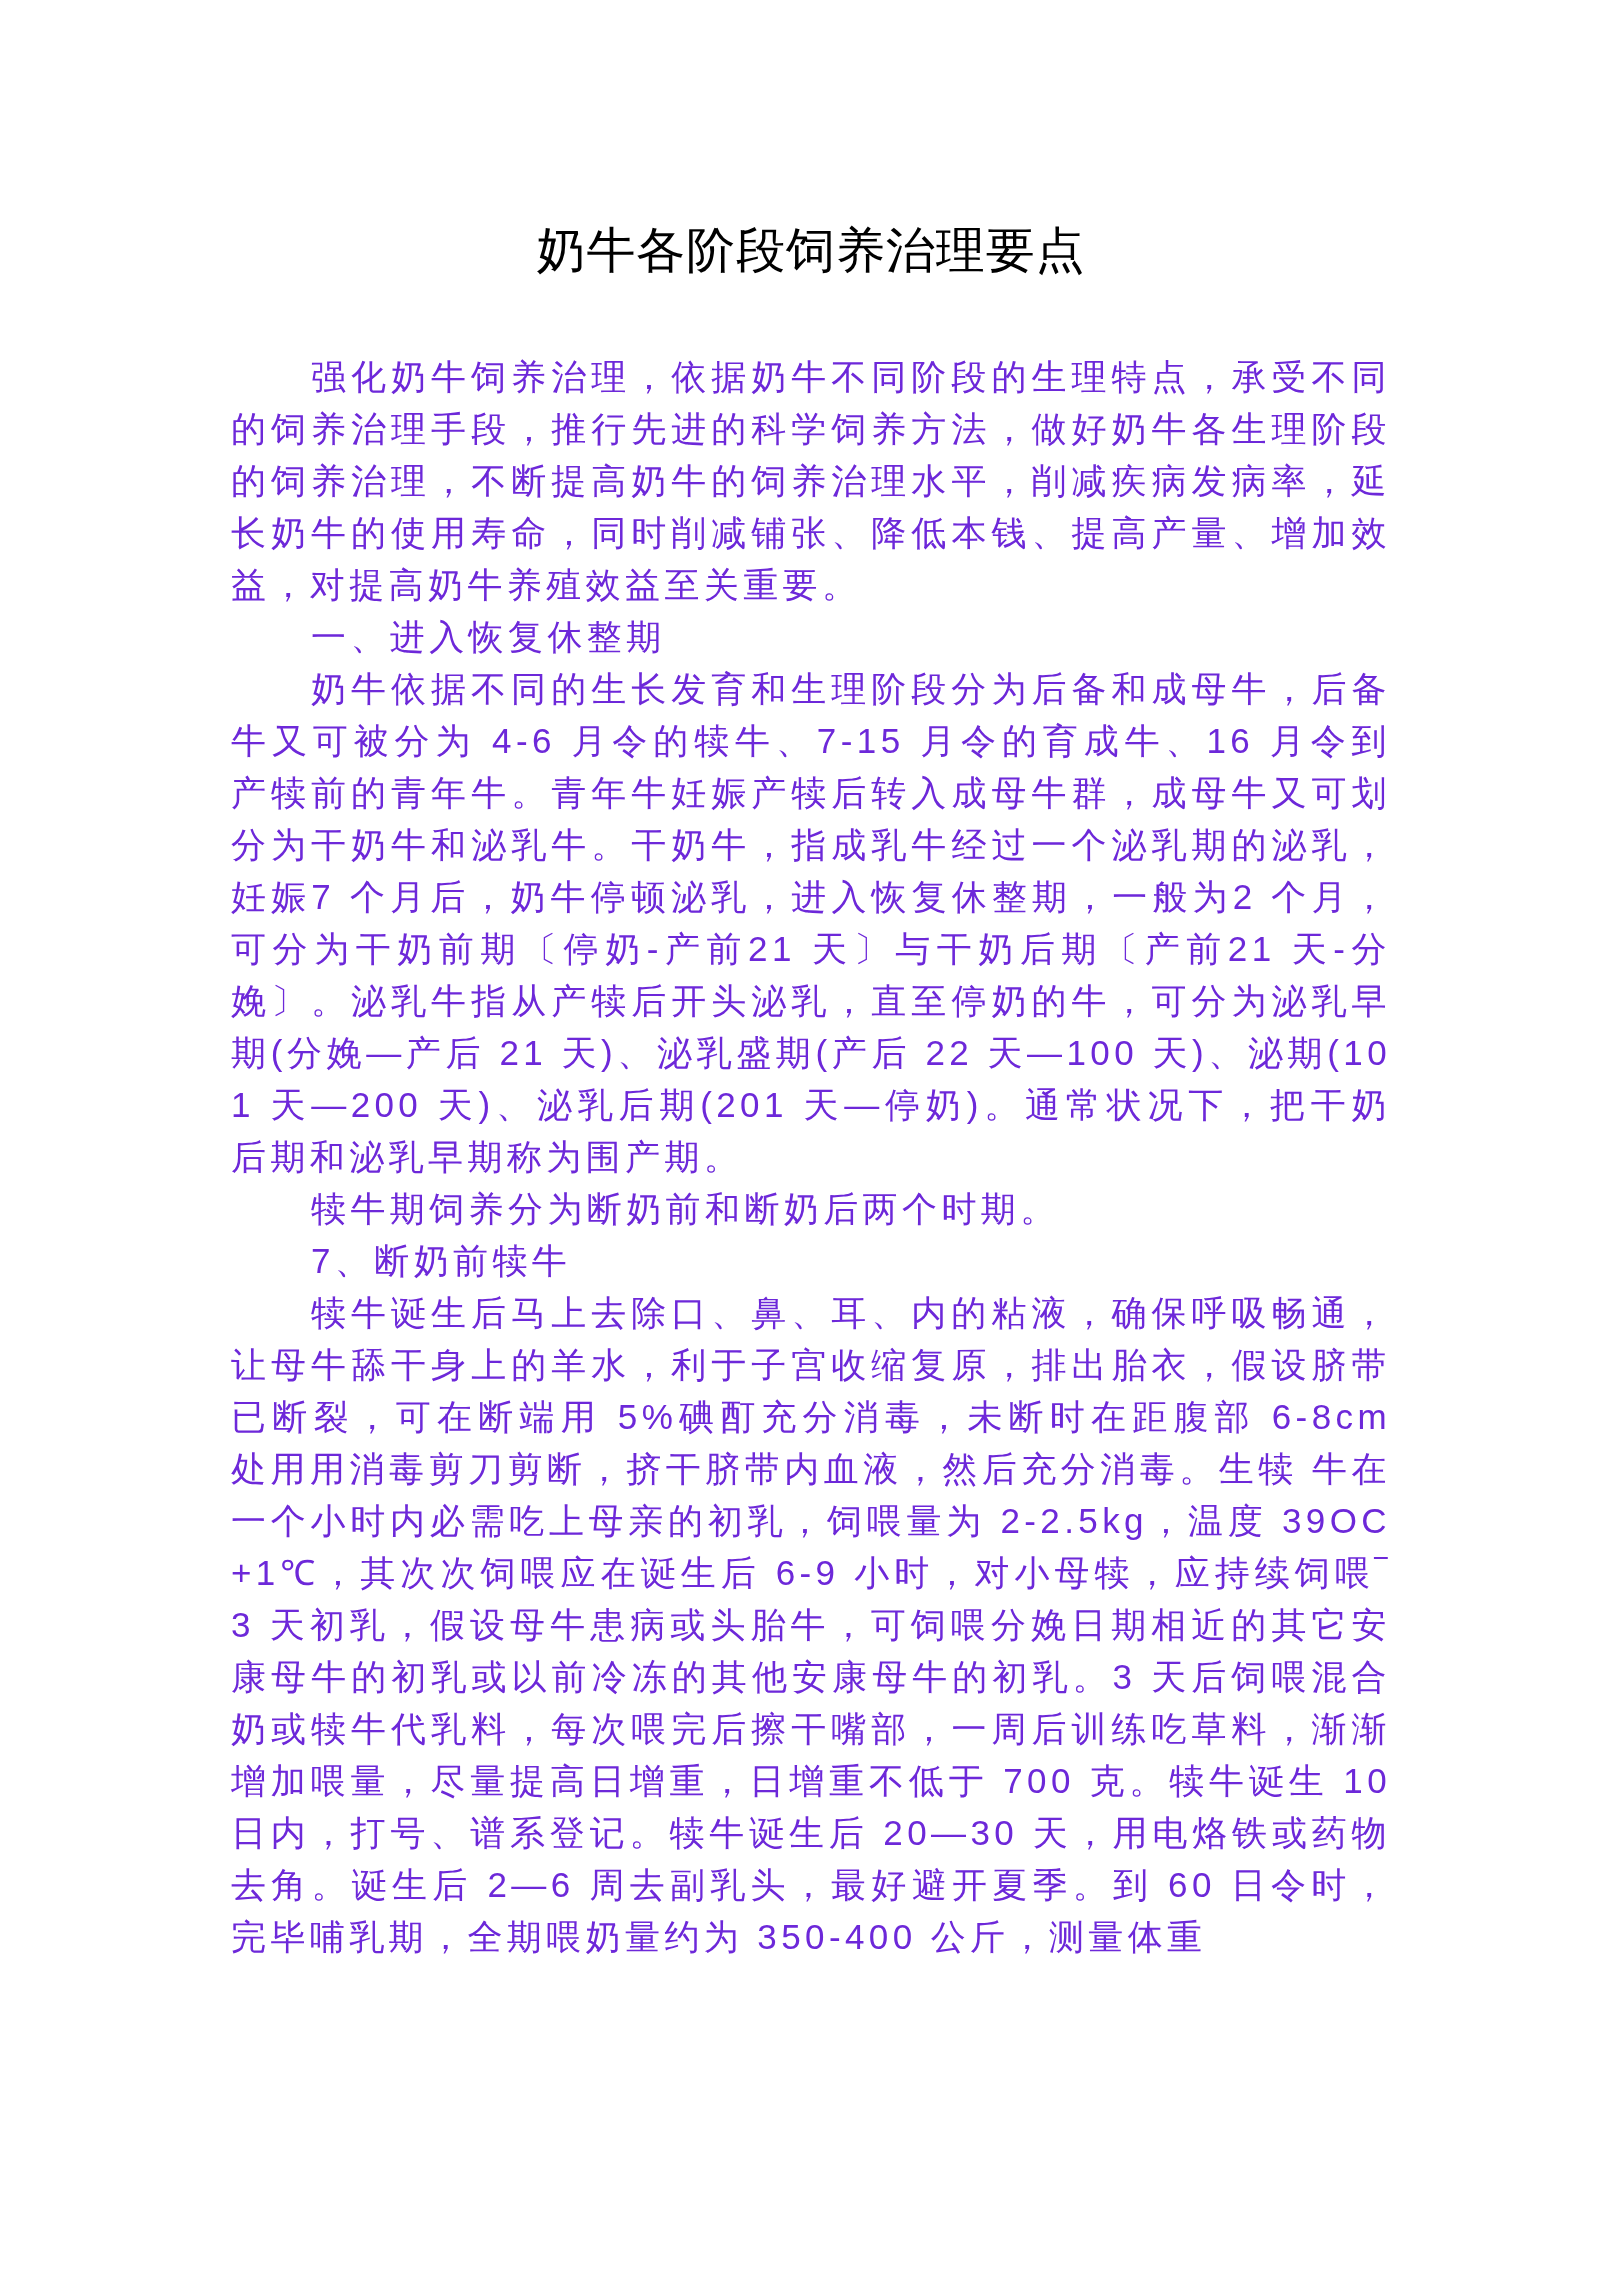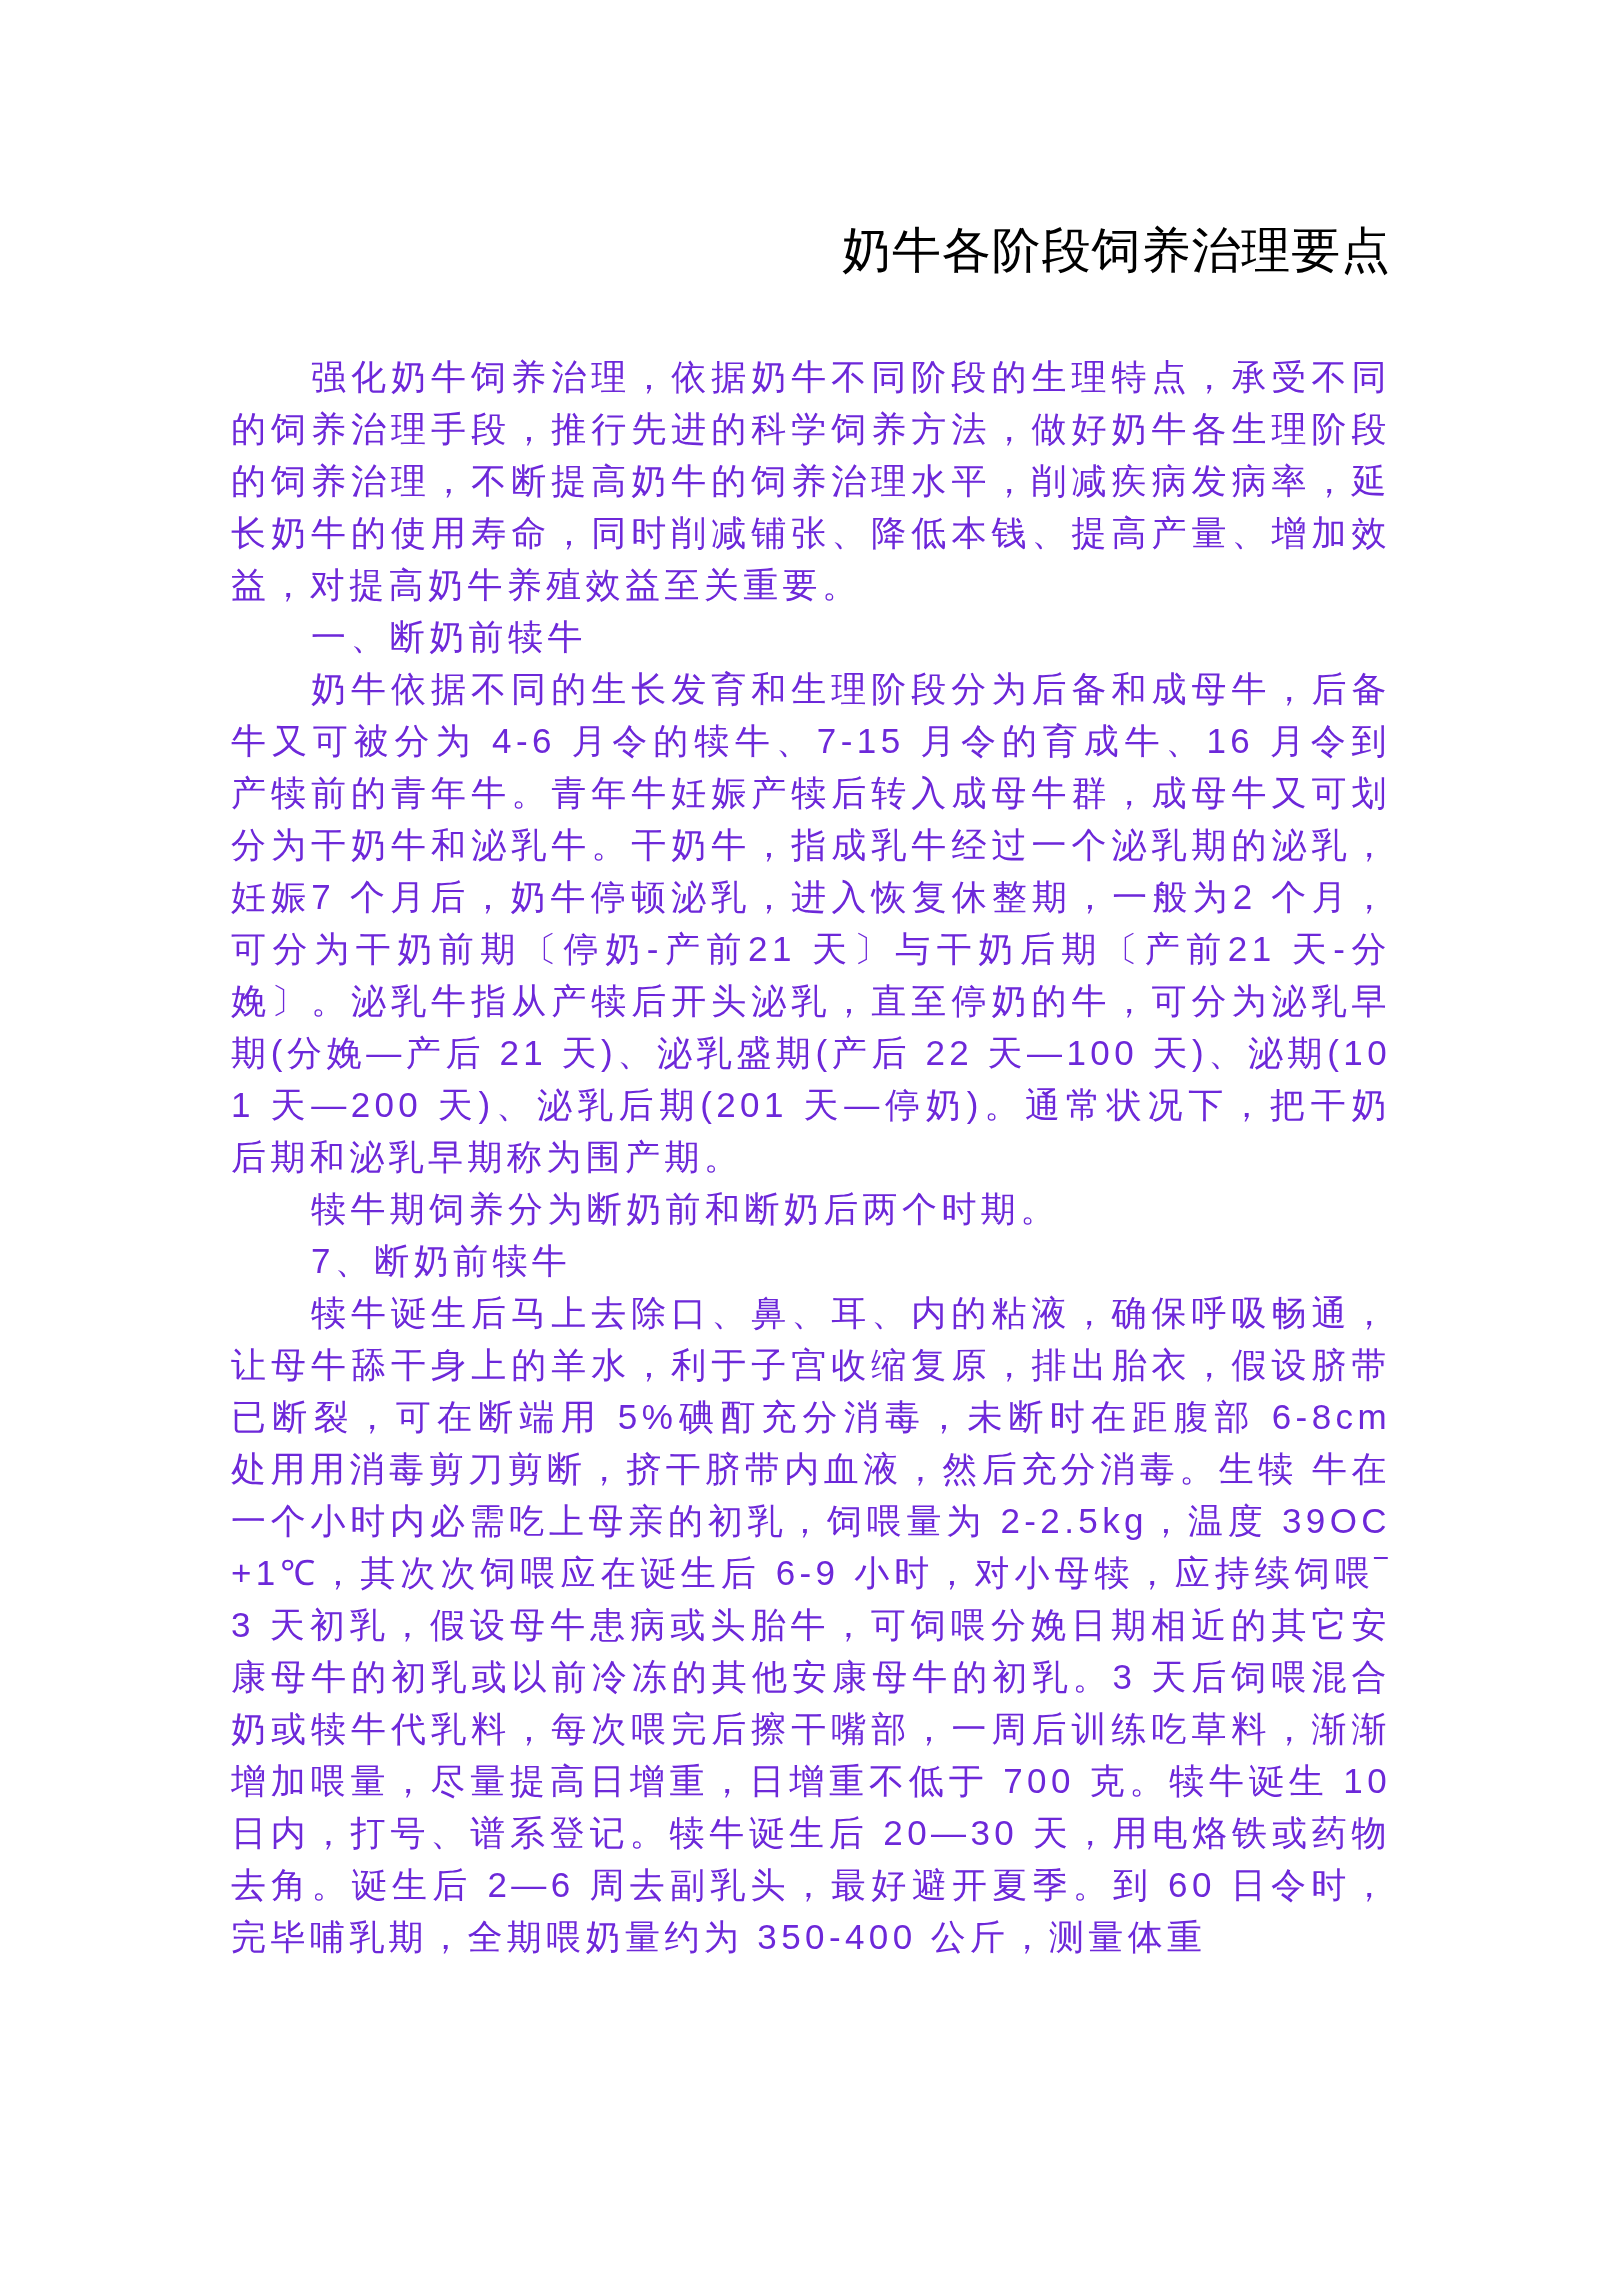--- a/index.html
+++ b/index.html
@@ -18,21 +18,21 @@
     position: absolute;
     top: 216px;
     left: 231px;
     width: 1160px;
     margin: 0;
     font-family: "DejaVu Sans", "Liberation Sans", sans-serif;
     font-weight: 500;
     font-size: 49px;
     line-height: 70px;
     letter-spacing: 0.9px;
-    text-align: right;
+    text-align: center;
     color: #000000;
     white-space: nowrap;
   }
   .doc-body {
     position: absolute;
     top: 351px;
     left: 231px;
     width: 1160px;
     font-family: Liberation Sans, sans-serif;
     font-size: 35px;
@@ -53,20 +53,20 @@
   }
 </style>
 </head>
 <body>
 
 <div class="page">
   <h1 class="doc-title">奶牛各阶段饲养治理要点</h1>
 
   <div class="doc-body">
     <p>强化奶牛饲养治理，依据奶牛不同阶段的生理特点，承受不同的饲养治理手段，推行先进的科学饲养方法，做好奶牛各生理阶段的饲养治理，不断提高奶牛的饲养治理水平，削减疾病发病率，延长奶牛的使用寿命，同时削减铺张、降低本钱、提高产量、增加效益，对提高奶牛养殖效益至关重要。</p>
-    <p class="heading">一、断奶前犊牛</p>
+    <p class="heading">一、进入恢复休整期</p>
     <p>奶牛依据不同的生长发育和生理阶段分为后备和成母牛，后备牛又可被分为 4-6 月令的犊牛、7-15 月令的育成牛、16 月令到产犊前的青年牛。青年牛妊娠产犊后转入成母牛群，成母牛又可划分为干奶牛和泌乳牛。干奶牛，指成乳牛经过一个泌乳期的泌乳，妊娠7 个月后，奶牛停顿泌乳，进入恢复休整期，一般为2 个月，可分为干奶前期〔停奶-产前21 天〕与干奶后期〔产前21 天-分娩〕。泌乳牛指从产犊后开头泌乳，直至停奶的牛，可分为泌乳早期(分娩—产后 21 天)、泌乳盛期(产后 22 天—100 天)、泌期(101 天—200 天)、泌乳后期(201 天—停奶)。通常状况下，把干奶后期和泌乳早期称为围产期。</p>
     <p>犊牛期饲养分为断奶前和断奶后两个时期。</p>
     <p class="heading">7、断奶前犊牛</p>
     <p>犊牛诞生后马上去除口、鼻、耳、内的粘液，确保呼吸畅通，让母牛舔干身上的羊水，利于子宫收缩复原，排出胎衣，假设脐带已断裂，可在断端用 5%碘酊充分消毒，未断时在距腹部 6-8cm 处用用消毒剪刀剪断，挤干脐带内血液，然后充分消毒。生犊 牛在一个小时内必需吃上母亲的初乳，饲喂量为 2-2.5kg，温度 39OC+1℃，其次次饲喂应在诞生后 6-9 小时，对小母犊，应持续饲喂‾3 天初乳，假设母牛患病或头胎牛，可饲喂分娩日期相近的其它安康母牛的初乳或以前冷冻的其他安康母牛的初乳。3 天后饲喂混合奶或犊牛代乳料，每次喂完后擦干嘴部，一周后训练吃草料，渐渐增加喂量，尽量提高日增重，日增重不低于 700 克。犊牛诞生 10 日内，打号、谱系登记。犊牛诞生后 20—30 天，用电烙铁或药物去角。诞生后 2—6 周去副乳头，最好避开夏季。到 60 日令时，完毕哺乳期，全期喂奶量约为 350-400 公斤，测量体重</p>
   </div>
 </div>
 
 
 </body></html>

